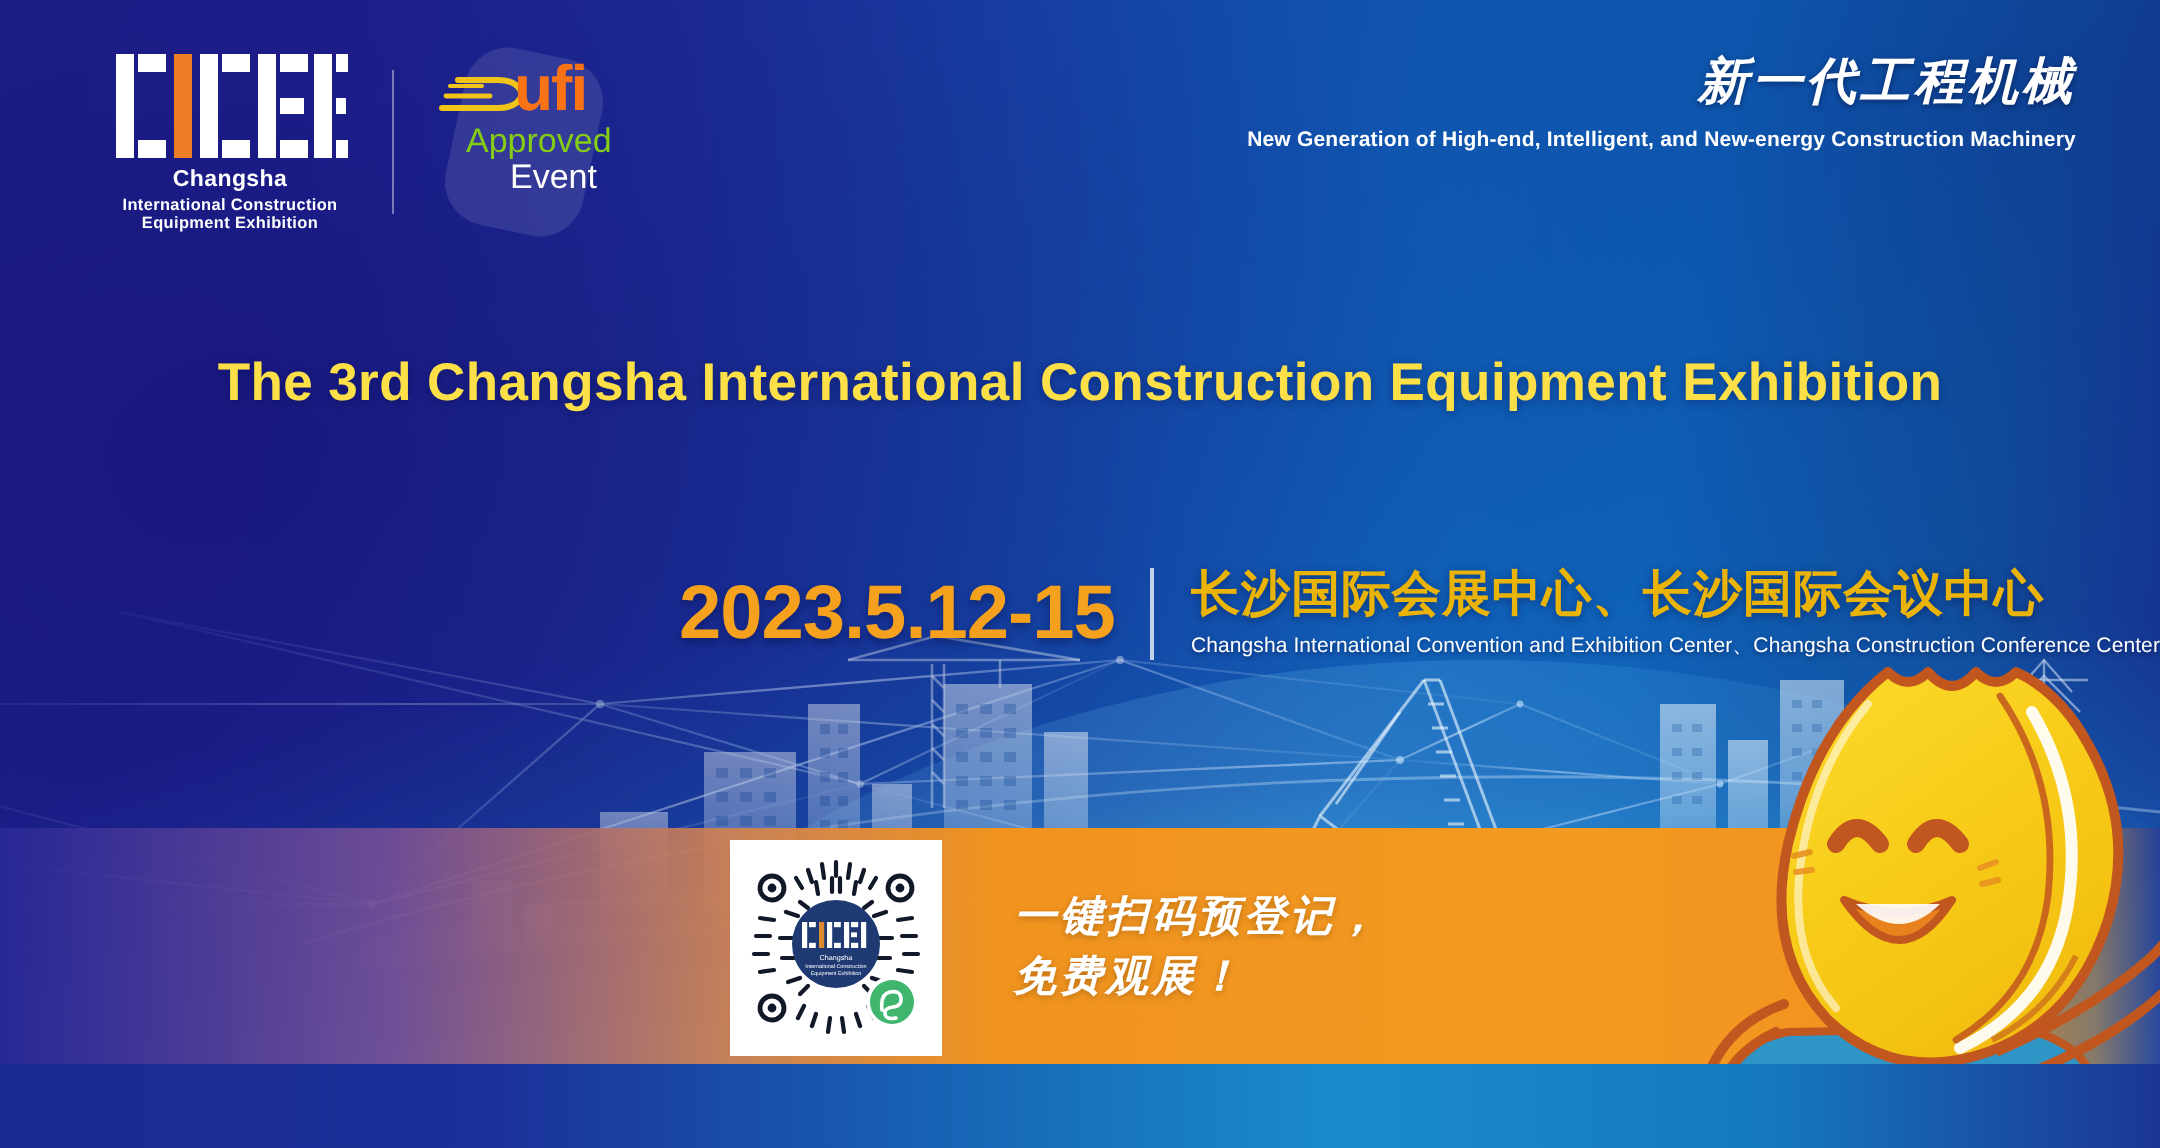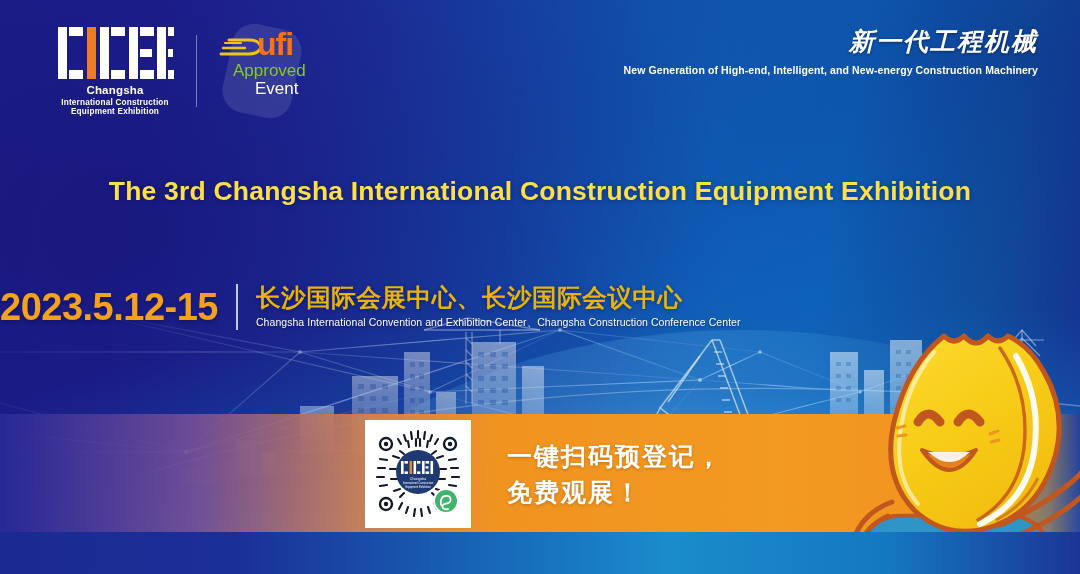--- a/index.html
+++ b/index.html
@@ -125,21 +125,21 @@
   .title-en {
     margin-top:16px;
     font-size:26.5px; font-weight:bold; color:#fde047;
     letter-spacing:.2px;
     text-shadow:0 1px 5px rgba(0,10,70,.40);
   }
 
   
   .info-row {
     position:absolute; left:0; right:0; top:284px;
-    display:flex; justify-content:flex-start; align-items:center;
+    display:flex; justify-content:flex-end; align-items:center;
   }
   .date-text {
     font-size:38px; font-weight:bold; color:#f5a11e;
     letter-spacing:-.5px; line-height:1;
     text-shadow:0 2px 4px rgba(0,10,60,.40);
   }
   .info-divider {
     width:2px; height:46px;
     background:rgba(255,255,255,.75);
     margin:0 18px;
@@ -174,22 +174,23 @@
     display:flex; align-items:center; gap:36px;
   }
   .qr-card {
     width:106px; height:108px;
     background:#ffffff;
     display:flex; align-items:center; justify-content:center;
   }
   .qr-svg { display:block; }
   .cta-text { color:#ffffff; }
   .cta-l1, .cta-l2 {
-    font-size:25px; font-weight:bold; letter-spacing:2px; line-height:1.45;
+    font-size:21px; font-weight:bold; letter-spacing:2px; line-height:1.45;
     text-shadow:0 1px 3px rgba(90,45,0,.35);
+    font-style:italic;
   }
 
   
   .mascot { position:absolute; left:848px; top:330px; width:250px; height:248px; }
   .mascot svg { display:block; }
 
   .bottom-strip {
     position:absolute; left:0; right:0; top:532px; height:42px;
     background:linear-gradient(90deg,
       #1b2a92 0%, #1b2f98 22%, #1769b8 46%, #1a8ccc 62%, #1578bf 82%, #1b3596 100%);

